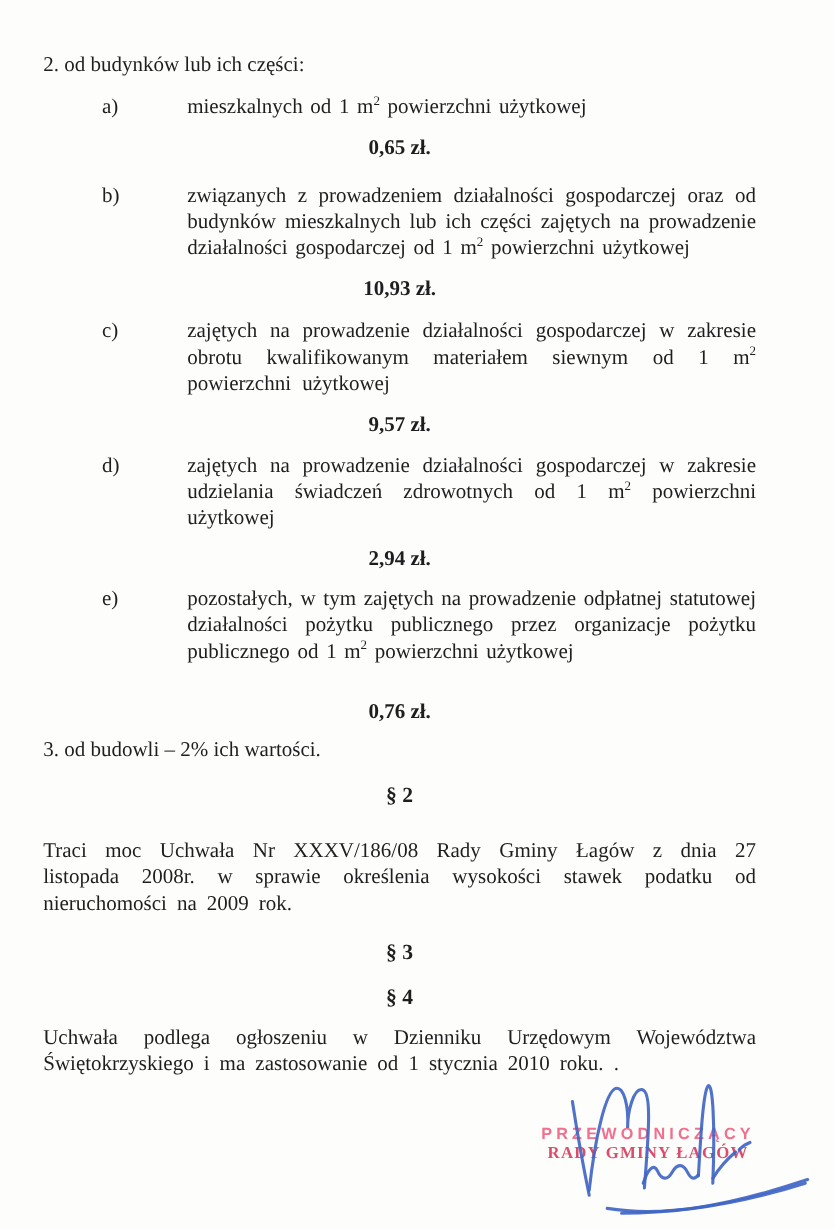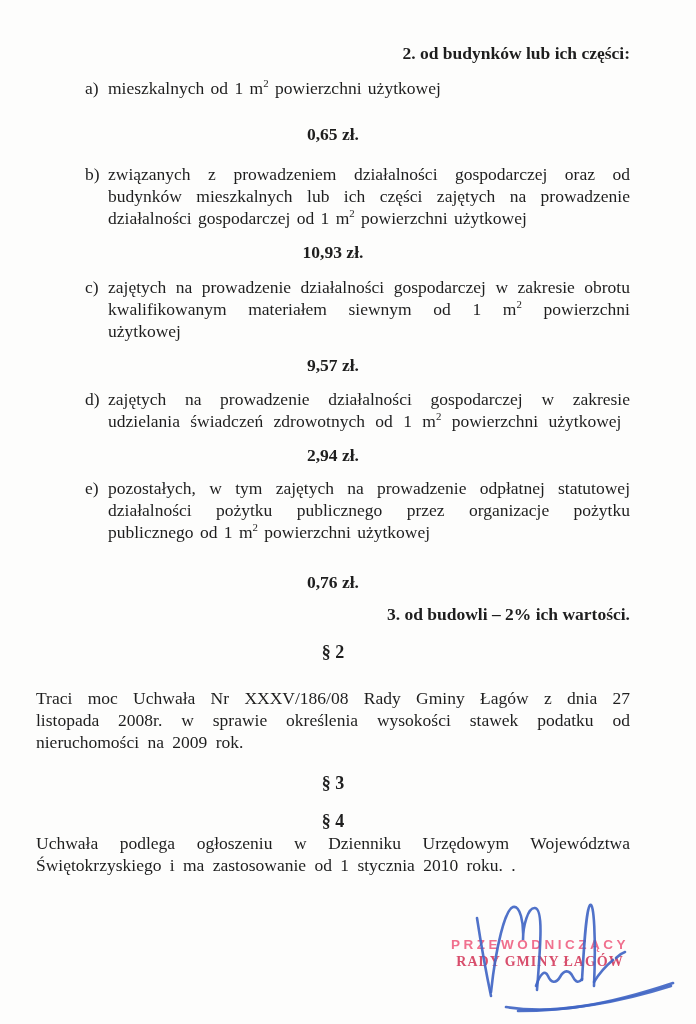--- a/index.html
+++ b/index.html
@@ -18,38 +18,38 @@
     color:var(--ink);
     position:relative;
   }
   .page{
     position:relative;
     width:696px;height:1024px;
     box-sizing:border-box;
     padding:42px 66px 0 36px; 
   }
   .h-num{
-    font-weight:bold;
+    font-weight:normal;
     font-size:17.5px;
     line-height:22px;
-    text-align:right;
   }
   .item{
     display:flex;
     margin-left:49px; 
     font-size:17.5px;
     line-height:22px;
   }
   .item-label{
     flex:0 0 23px;
   }
   .item-text{
     flex:1;
     text-align:justify;
     word-spacing:2px;
+    margin-left:48px;
   }
   .i-c .item-text{word-spacing:5px;}
   .i-d .item-text{word-spacing:6px;}
   sup{font-size:0.62em;line-height:0;vertical-align:super;}
   .rate{
     text-align:center;
     font-weight:bold;
     font-size:17.5px;
     line-height:22px;
   }
@@ -60,36 +60,36 @@
     line-height:22px;
   }
   .para-text{
     font-size:17.5px;
     line-height:22px;
     text-align:justify;
     word-spacing:4px;
   }
   
   .i-a{margin-top:13px;}
-  .r-1{margin-top:24px;}
+  .r-1{margin-top:12px;}
   .i-b{margin-top:18px;}
   .r-2{margin-top:12px;}
   .i-c{margin-top:13px;}
   .r-3{margin-top:12px;}
   .i-d{margin-top:12px;}
   .r-4{margin-top:12px;}
   .i-e{margin-top:11px;}
   .r-5{margin-top:28px;}
   .h-3{margin-top:10px;}
   .m-2{margin-top:16px;}
   .t-2{margin-top:24px;}
   .m-3{margin-top:19px;}
   .t-3{margin-top:10px;word-spacing:1px;}
   .m-4{margin-top:16px;}
-  .t-4{}
+  .t-4{margin-top:11px;}
   
   .stamp{
     position:absolute;
     left:440px;top:937px;
     width:200px;
     text-align:center;
   }
   .stamp-title{
     font-family:"Liberation Sans","DejaVu Sans",sans-serif;
     font-weight:bold;

